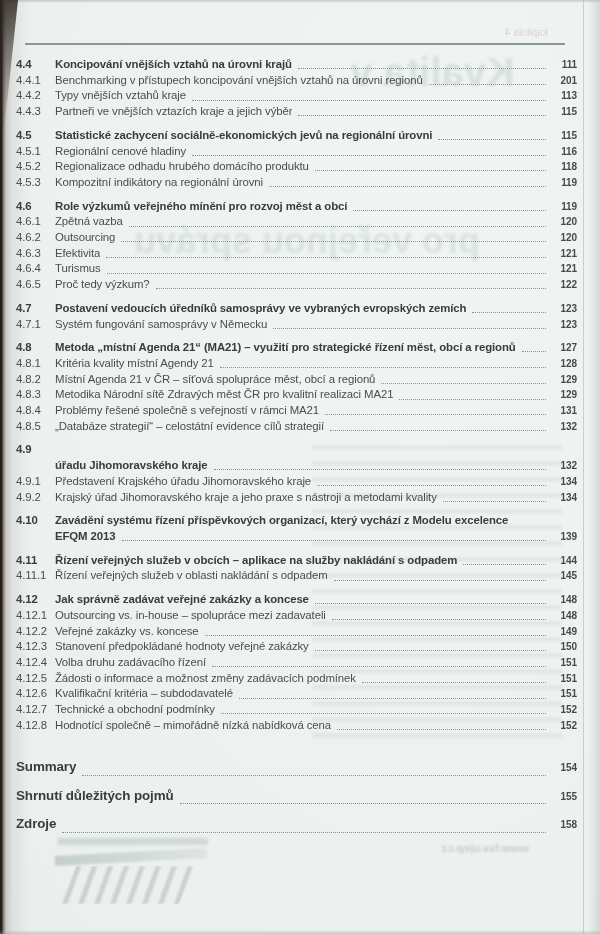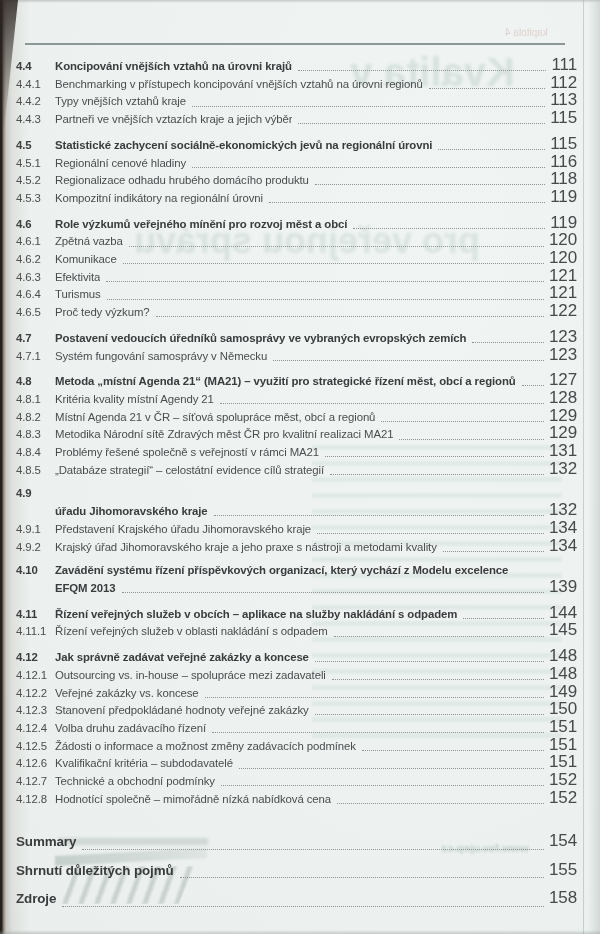--- a/index.html
+++ b/index.html
@@ -43,21 +43,21 @@
   
   .toprule{position:absolute;left:25px;top:43px;width:540px;height:2px;background:#8e9798;z-index:2;}
   
   .content{position:absolute;top:57px;left:16px;right:23px;z-index:2;}
   .row{display:flex;align-items:baseline;font-size:11.4px;line-height:15.7px;color:#4a4c4e;letter-spacing:-0.1px;}
   .row.gap{margin-top:8px;}
   .row.bold .num,.row.bold .title{font-weight:bold;color:#393b3d;}
   .num{flex:0 0 39px;}
   .title{flex:0 1 auto;min-width:0;overflow:hidden;white-space:nowrap;}
   .leader{flex:1 1 8px;align-self:flex-end;height:0;border-bottom:1.6px dotted #8d9294;margin:0 5px 3.5px 6px;min-width:8px;}
-  .pg{flex:0 0 26px;text-align:right;font-size:17px;font-weight:normal;color:#48494b;}
+  .pg{flex:0 0 26px;text-align:right;font-size:10px;font-weight:bold;color:#48494b;}
   .footer{margin-top:20px;}
   .frow{font-size:13.4px;line-height:27.5px;}
   .frow .title{font-weight:bold;color:#393b3d;}
   .frow .leader{margin-bottom:6px;}
   
   .bleed{position:absolute;z-index:1;pointer-events:none;}
   .bleed-header{top:27px;right:52px;font-size:10px;color:rgba(198,142,142,.35);transform:scaleX(-1);filter:blur(.4px);}
   .bleed-t1{top:50px;left:295px;width:275px;text-align:center;font-size:40px;font-weight:bold;white-space:nowrap;
     transform:scaleX(-1);color:rgba(148,172,165,.27);filter:blur(1.5px);}
   .bleed-t2{top:220px;left:150px;width:330px;text-align:center;font-size:36px;font-weight:bold;white-space:nowrap;
@@ -93,21 +93,21 @@
         <div class="row bold">
     <span class="num">4.4</span>
     <span class="title">Koncipování vnějších vztahů na úrovni krajů</span>
     <span class="leader"></span>
     <span class="pg">111</span>
   </div>
         <div class="row">
     <span class="num">4.4.1</span>
     <span class="title">Benchmarking v přístupech koncipování vnějších vztahů na úrovni regionů</span>
     <span class="leader"></span>
-    <span class="pg">112</span>
+    <span class="pg">201</span>
   </div>
         <div class="row">
     <span class="num">4.4.2</span>
     <span class="title">Typy vnějších vztahů kraje</span>
     <span class="leader"></span>
     <span class="pg">113</span>
   </div>
         <div class="row">
     <span class="num">4.4.3</span>
     <span class="title">Partneři ve vnějších vztazích kraje a jejich výběr</span>
@@ -145,21 +145,21 @@
     <span class="pg">119</span>
   </div>
         <div class="row">
     <span class="num">4.6.1</span>
     <span class="title">Zpětná vazba</span>
     <span class="leader"></span>
     <span class="pg">120</span>
   </div>
         <div class="row">
     <span class="num">4.6.2</span>
-    <span class="title">Komunikace</span>
+    <span class="title">Outsourcing</span>
     <span class="leader"></span>
     <span class="pg">120</span>
   </div>
         <div class="row">
     <span class="num">4.6.3</span>
     <span class="title">Efektivita</span>
     <span class="leader"></span>
     <span class="pg">121</span>
   </div>
         <div class="row">

